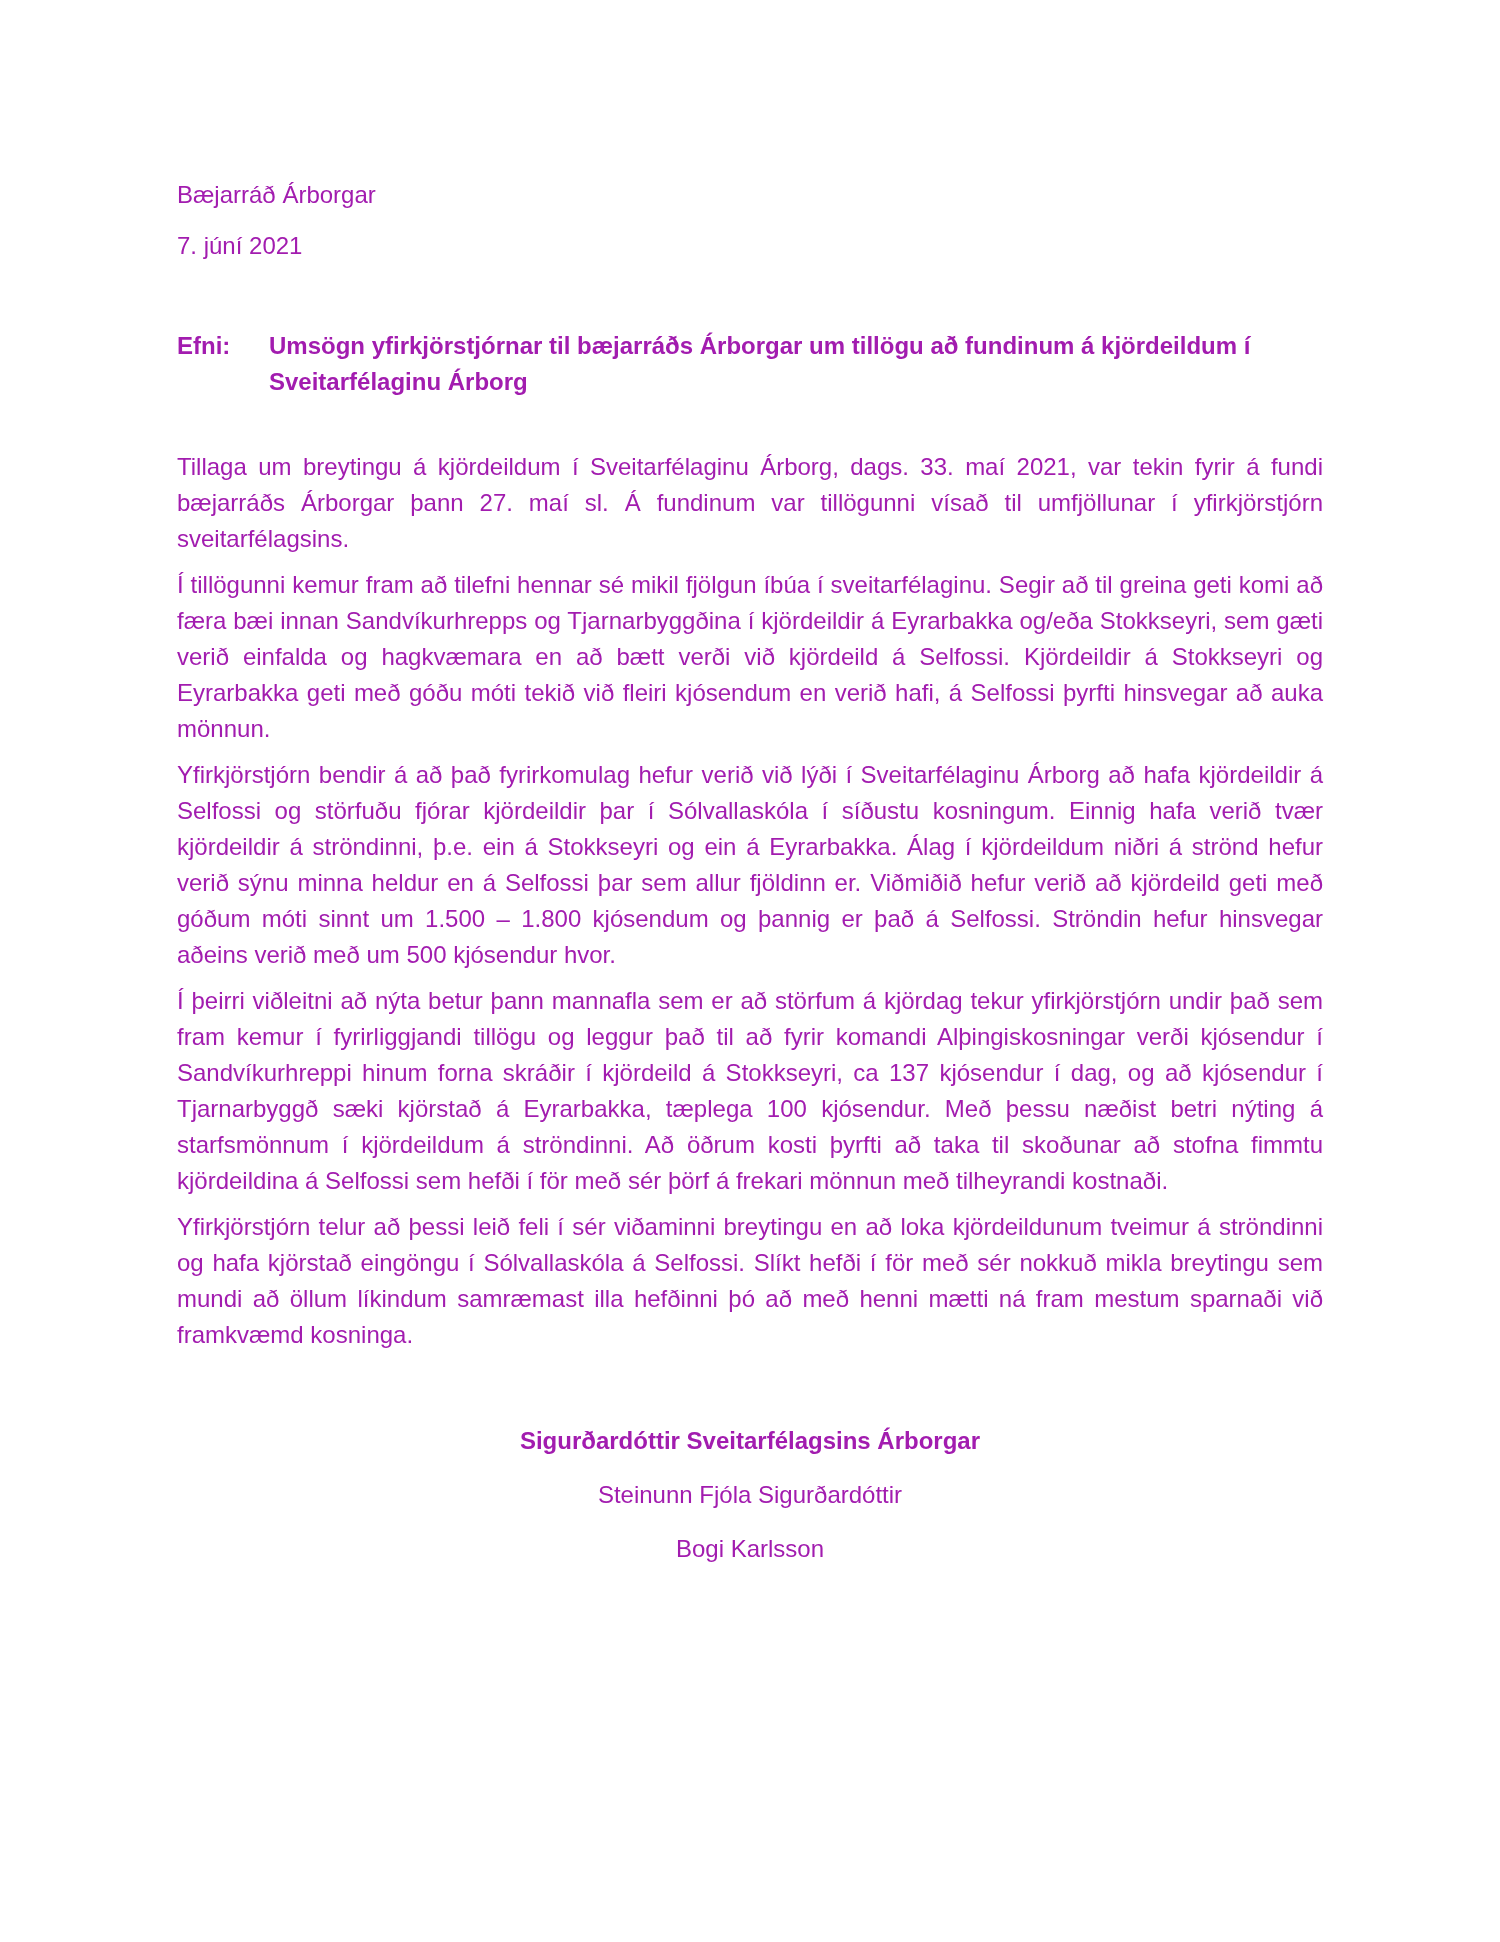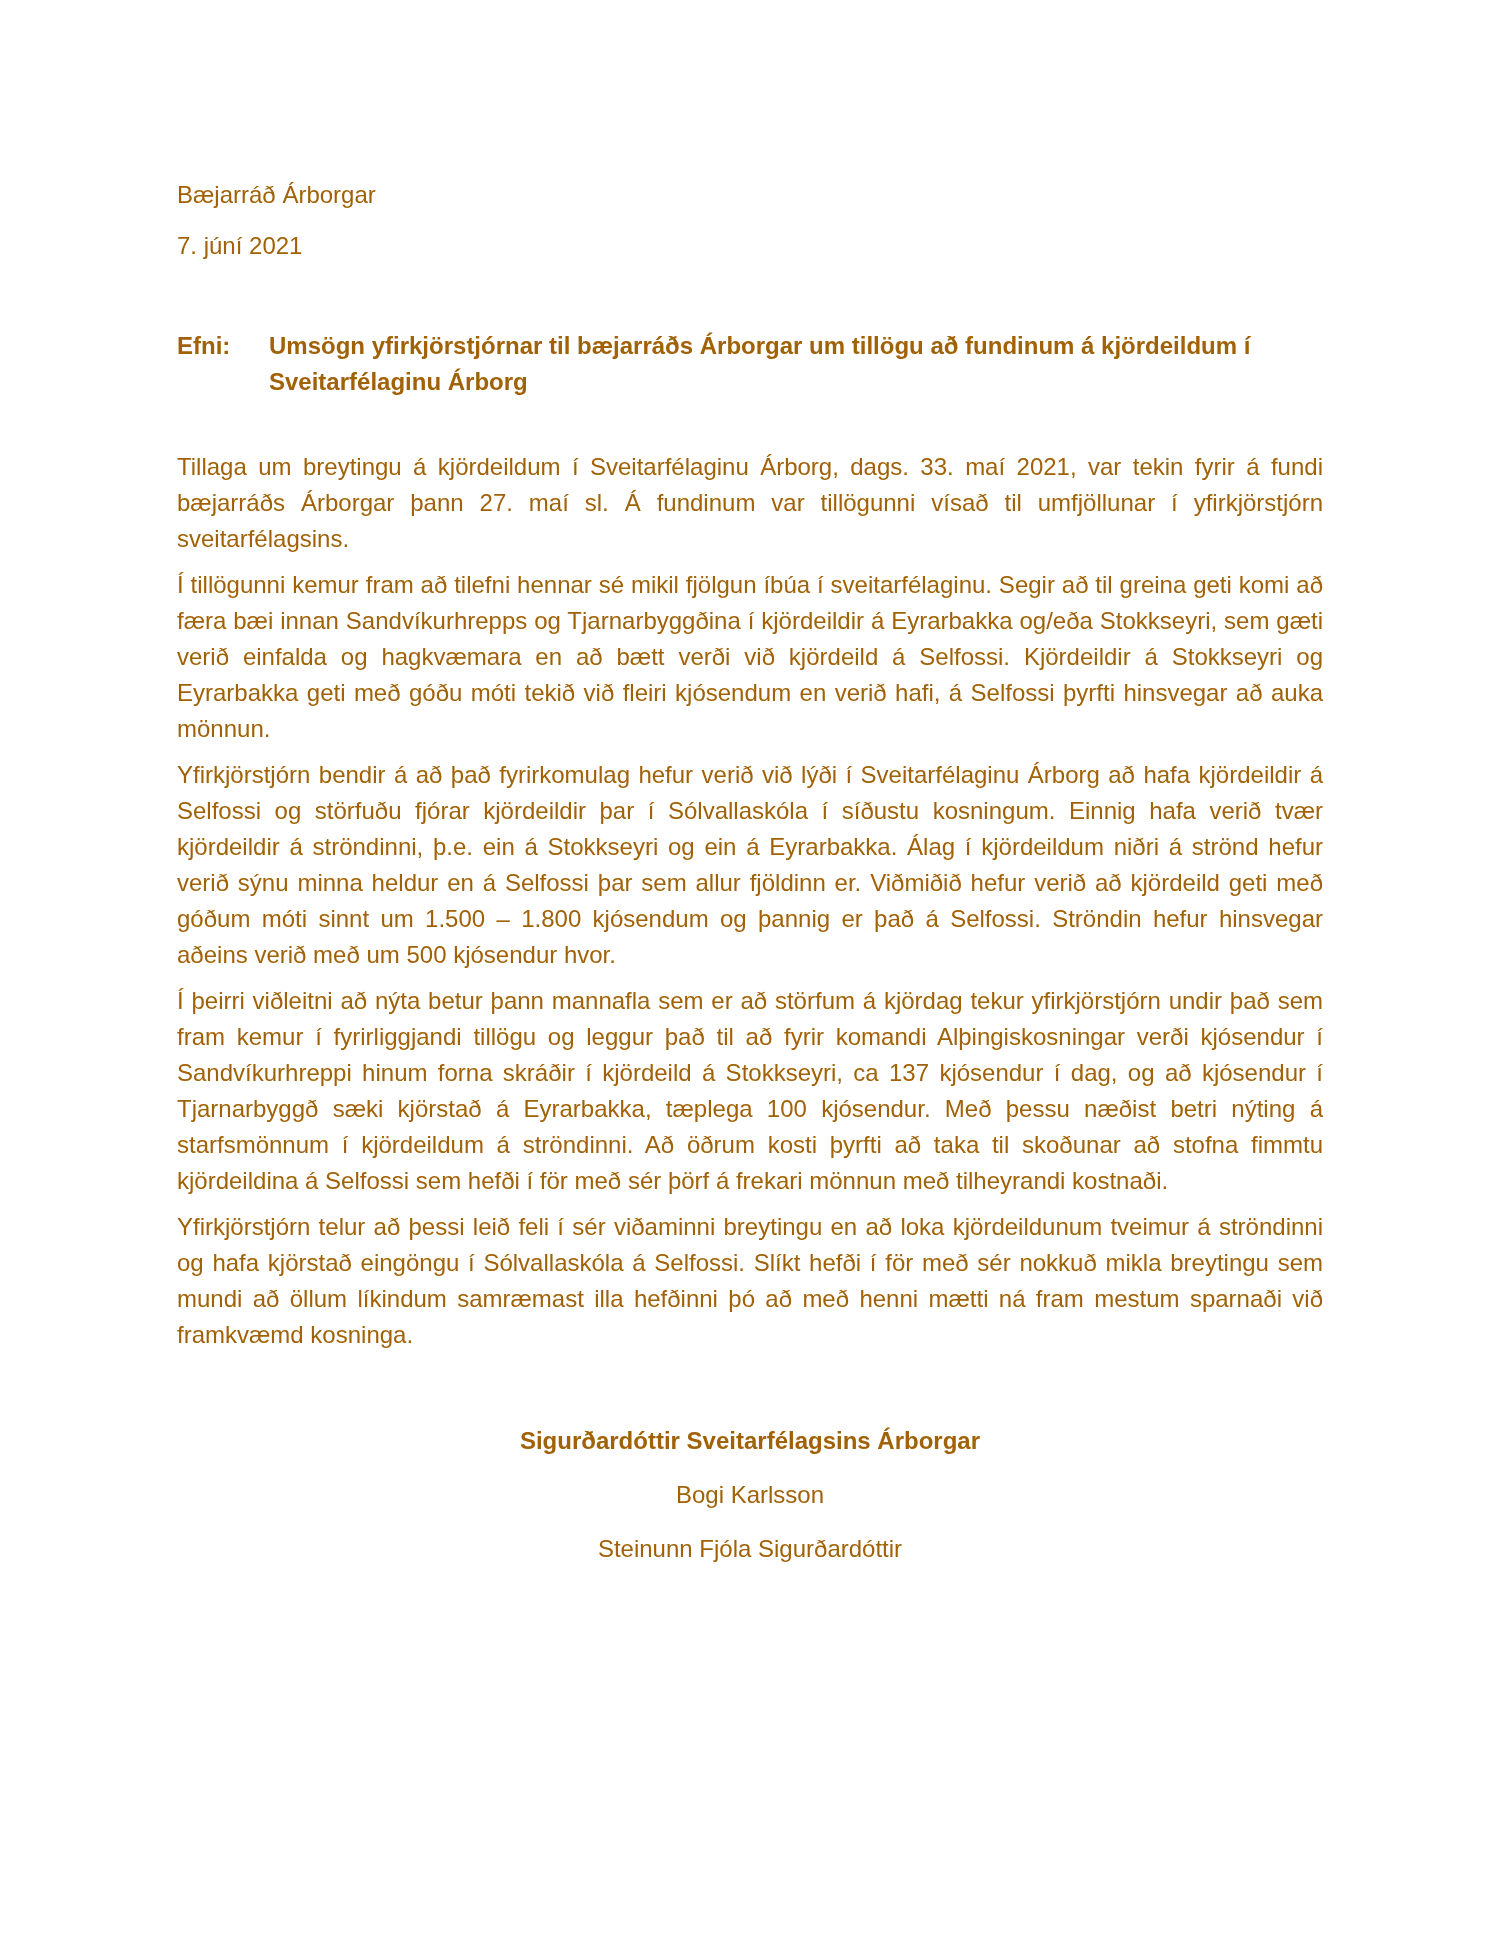--- a/index.html
+++ b/index.html
@@ -7,21 +7,21 @@
     padding: 0;
     background: #ffffff;
   }
   .page {
     position: relative;
     width: 1500px;
     height: 1942px;
     box-sizing: border-box;
     padding: 177px 177px 8px 177px;
     background: #ffffff;
-    color: #a16207;
+    color: #a21caf;
     font-family: "Liberation Sans", sans-serif;
     font-size: 24px;
     line-height: 36px;
     overflow: hidden;
   }
   .recipient {
     margin-bottom: 15px;
   }
   .date {
     margin-bottom: 64px;
@@ -71,17 +71,17 @@
       <p>Tillaga um breytingu á kjördeildum í Sveitarfélaginu Árborg, dags. 33. maí 2021, var tekin fyrir á fundi bæjarráðs Árborgar þann 27. maí sl. Á fundinum var tillögunni vísað til umfjöllunar í yfirkjörstjórn sveitarfélagsins.</p>
       <p>Í tillögunni kemur fram að tilefni hennar sé mikil fjölgun íbúa í sveitarfélaginu. Segir að til greina geti komi að færa bæi innan Sandvíkurhrepps og Tjarnarbyggðina í kjördeildir á Eyrarbakka og/eða Stokkseyri, sem gæti verið einfalda og hagkvæmara en að bætt verði við kjördeild á Selfossi. Kjördeildir á Stokkseyri og Eyrarbakka geti með góðu móti tekið við fleiri kjósendum en verið hafi, á Selfossi þyrfti hinsvegar að auka mönnun.</p>
       <p>Yfirkjörstjórn bendir á að það fyrirkomulag hefur verið við lýði í Sveitarfélaginu Árborg að hafa kjördeildir á Selfossi og störfuðu fjórar kjördeildir þar í Sólvallaskóla í síðustu kosningum. Einnig hafa verið tvær kjördeildir á ströndinni, þ.e. ein á Stokkseyri og ein á Eyrarbakka. Álag í kjördeildum niðri á strönd hefur verið sýnu minna heldur en á Selfossi þar sem allur fjöldinn er. Viðmiðið hefur verið að kjördeild geti með góðum móti sinnt um 1.500 – 1.800 kjósendum og þannig er það á Selfossi. Ströndin hefur hinsvegar aðeins verið með um 500 kjósendur hvor.</p>
       <p>Í þeirri viðleitni að nýta betur þann mannafla sem er að störfum á kjördag tekur yfirkjörstjórn undir það sem fram kemur í fyrirliggjandi tillögu og leggur það til að fyrir komandi Alþingiskosningar verði kjósendur í Sandvíkurhreppi hinum forna skráðir í kjördeild á Stokkseyri, ca 137 kjósendur í dag, og að kjósendur í Tjarnarbyggð sæki kjörstað á Eyrarbakka, tæplega 100 kjósendur. Með þessu næðist betri nýting á starfsmönnum í kjördeildum á ströndinni. Að öðrum kosti þyrfti að taka til skoðunar að stofna fimmtu kjördeildina á Selfossi sem hefði í för með sér þörf á frekari mönnun með tilheyrandi kostnaði.</p>
       <p>Yfirkjörstjórn telur að þessi leið feli í sér viðaminni breytingu en að loka kjördeildunum tveimur á ströndinni og hafa kjörstað eingöngu í Sólvallaskóla á Selfossi. Slíkt hefði í för með sér nokkuð mikla breytingu sem mundi að öllum líkindum samræmast illa hefðinni þó að með henni mætti ná fram mestum sparnaði við framkvæmd kosninga.</p>
     </div>
 
   <div class="signature">
     <div class="sig-heading">Sigurðardóttir Sveitarfélagsins Árborgar</div>
     <div id="sig-names">
+        <div class="sig-name">Steinunn Fjóla Sigurðardóttir</div>
         <div class="sig-name">Bogi Karlsson</div>
-        <div class="sig-name">Steinunn Fjóla Sigurðardóttir</div>
       </div>
   </div>
 </div>
 
 </body></html>

